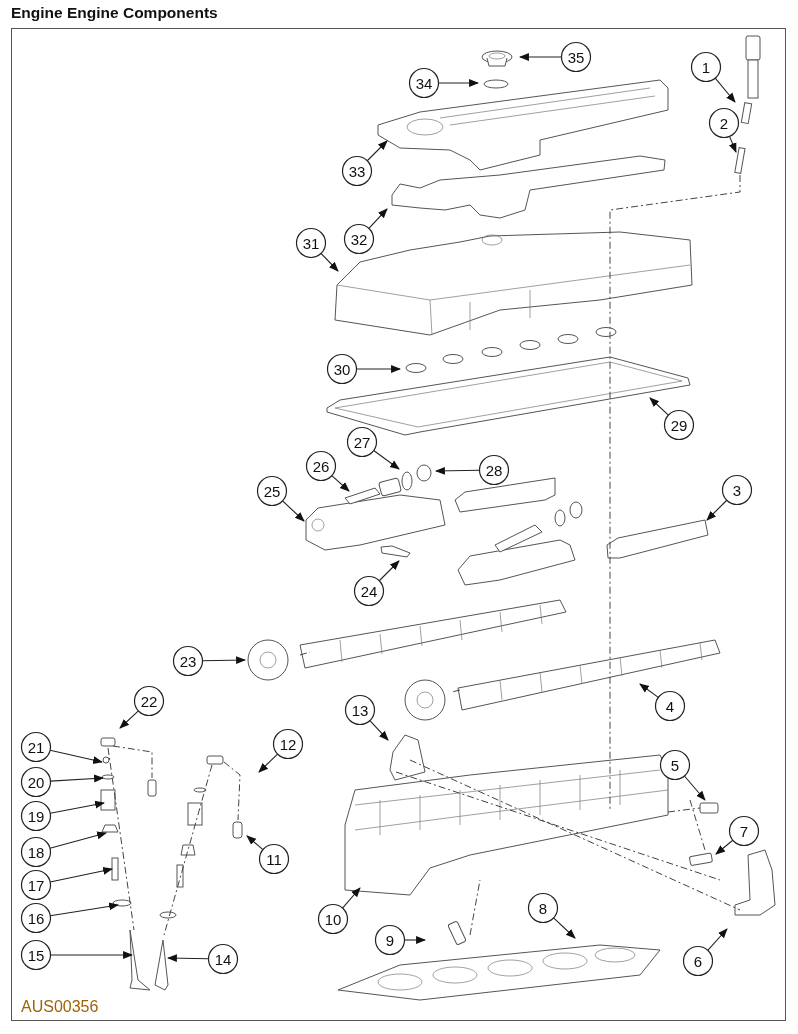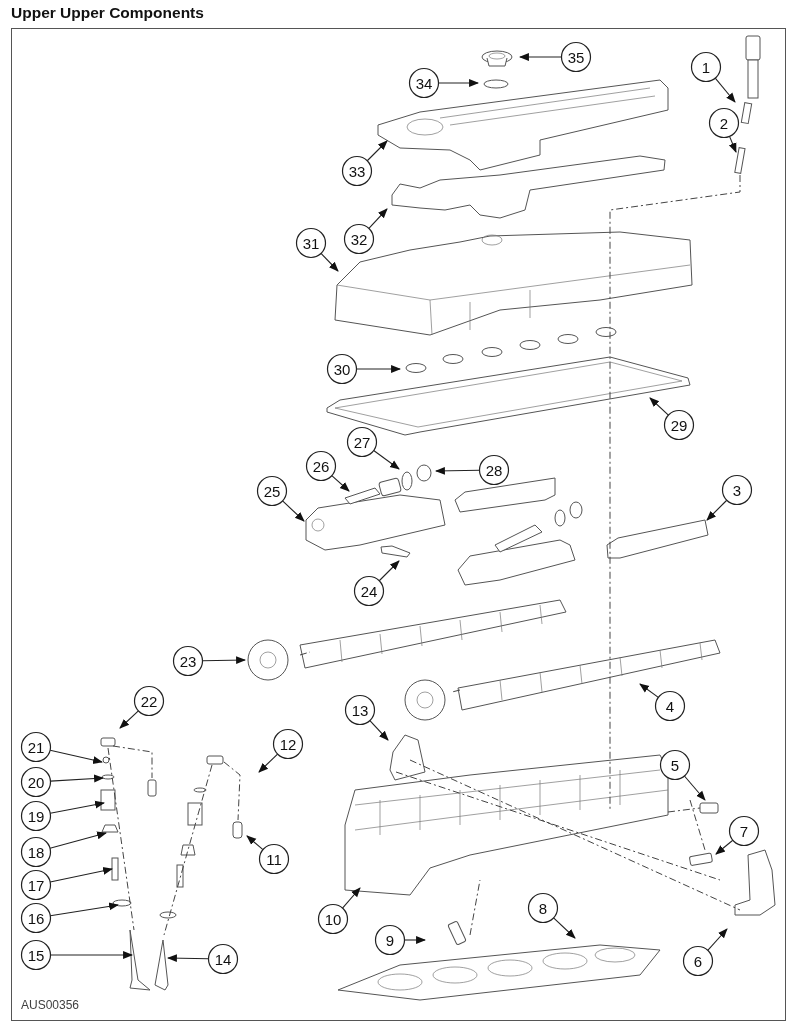--- a/index.html
+++ b/index.html
@@ -1,32 +1,32 @@
 <!DOCTYPE html>
 <html><head>
 <meta charset="utf-8">
 <style>
   html, body { margin: 0; padding: 0; background: #ffffff; }
   body { width: 798px; height: 1034px; position: relative; overflow: hidden; font-family: "Liberation Sans", sans-serif; }
   #title { position: absolute; left: 11px; top: 4px; font-size: 15.5px; font-weight: bold; color: #111; }
   #frame { position: absolute; left: 11px; top: 28px; width: 775px; height: 993px; border: 1.3px solid #555; box-sizing: border-box; }
-  #code { position: absolute; left: 21px; top: 998px; font-size: 12px; color: #404040; }
+  #code { position: absolute; left: 21px; top: 998px; font-size: 16px; color: #a16207; }
   svg#dg { position: absolute; left: 0; top: 0; }
   .part { fill: #fff; stroke: #555; stroke-width: 1; }
   .thin { fill: none; stroke: #777; stroke-width: 0.7; }
   .dash { fill: none; stroke: #444; stroke-width: 1; stroke-dasharray: 7 3 2 3; }
   .callout circle { fill: #fff; stroke: #222; stroke-width: 1.2; }
   .callout text { font-family: "Liberation Sans", sans-serif; font-size: 15px; fill: #111; text-anchor: middle; dominant-baseline: central; }
   .leader { stroke: #222; stroke-width: 1.1; fill: none; }
   .ahead { fill: #111; }
 </style>
 </head>
 <body>
 
-<div id="title">Upper Upper Components</div>
+<div id="title">Engine Engine Components</div>
 <div id="frame"></div>
 <div id="code">AUS00356</div>
 
 <svg id="dg" width="798" height="1034">
   <defs>
     <marker id="ah" viewBox="0 0 10 10" refX="9" refY="5" markerWidth="9" markerHeight="9" orient="auto-start-reverse">
       <path d="M0,1 L10,5 L0,9 Z" class="ahead"></path>
     </marker>
   </defs>
 

